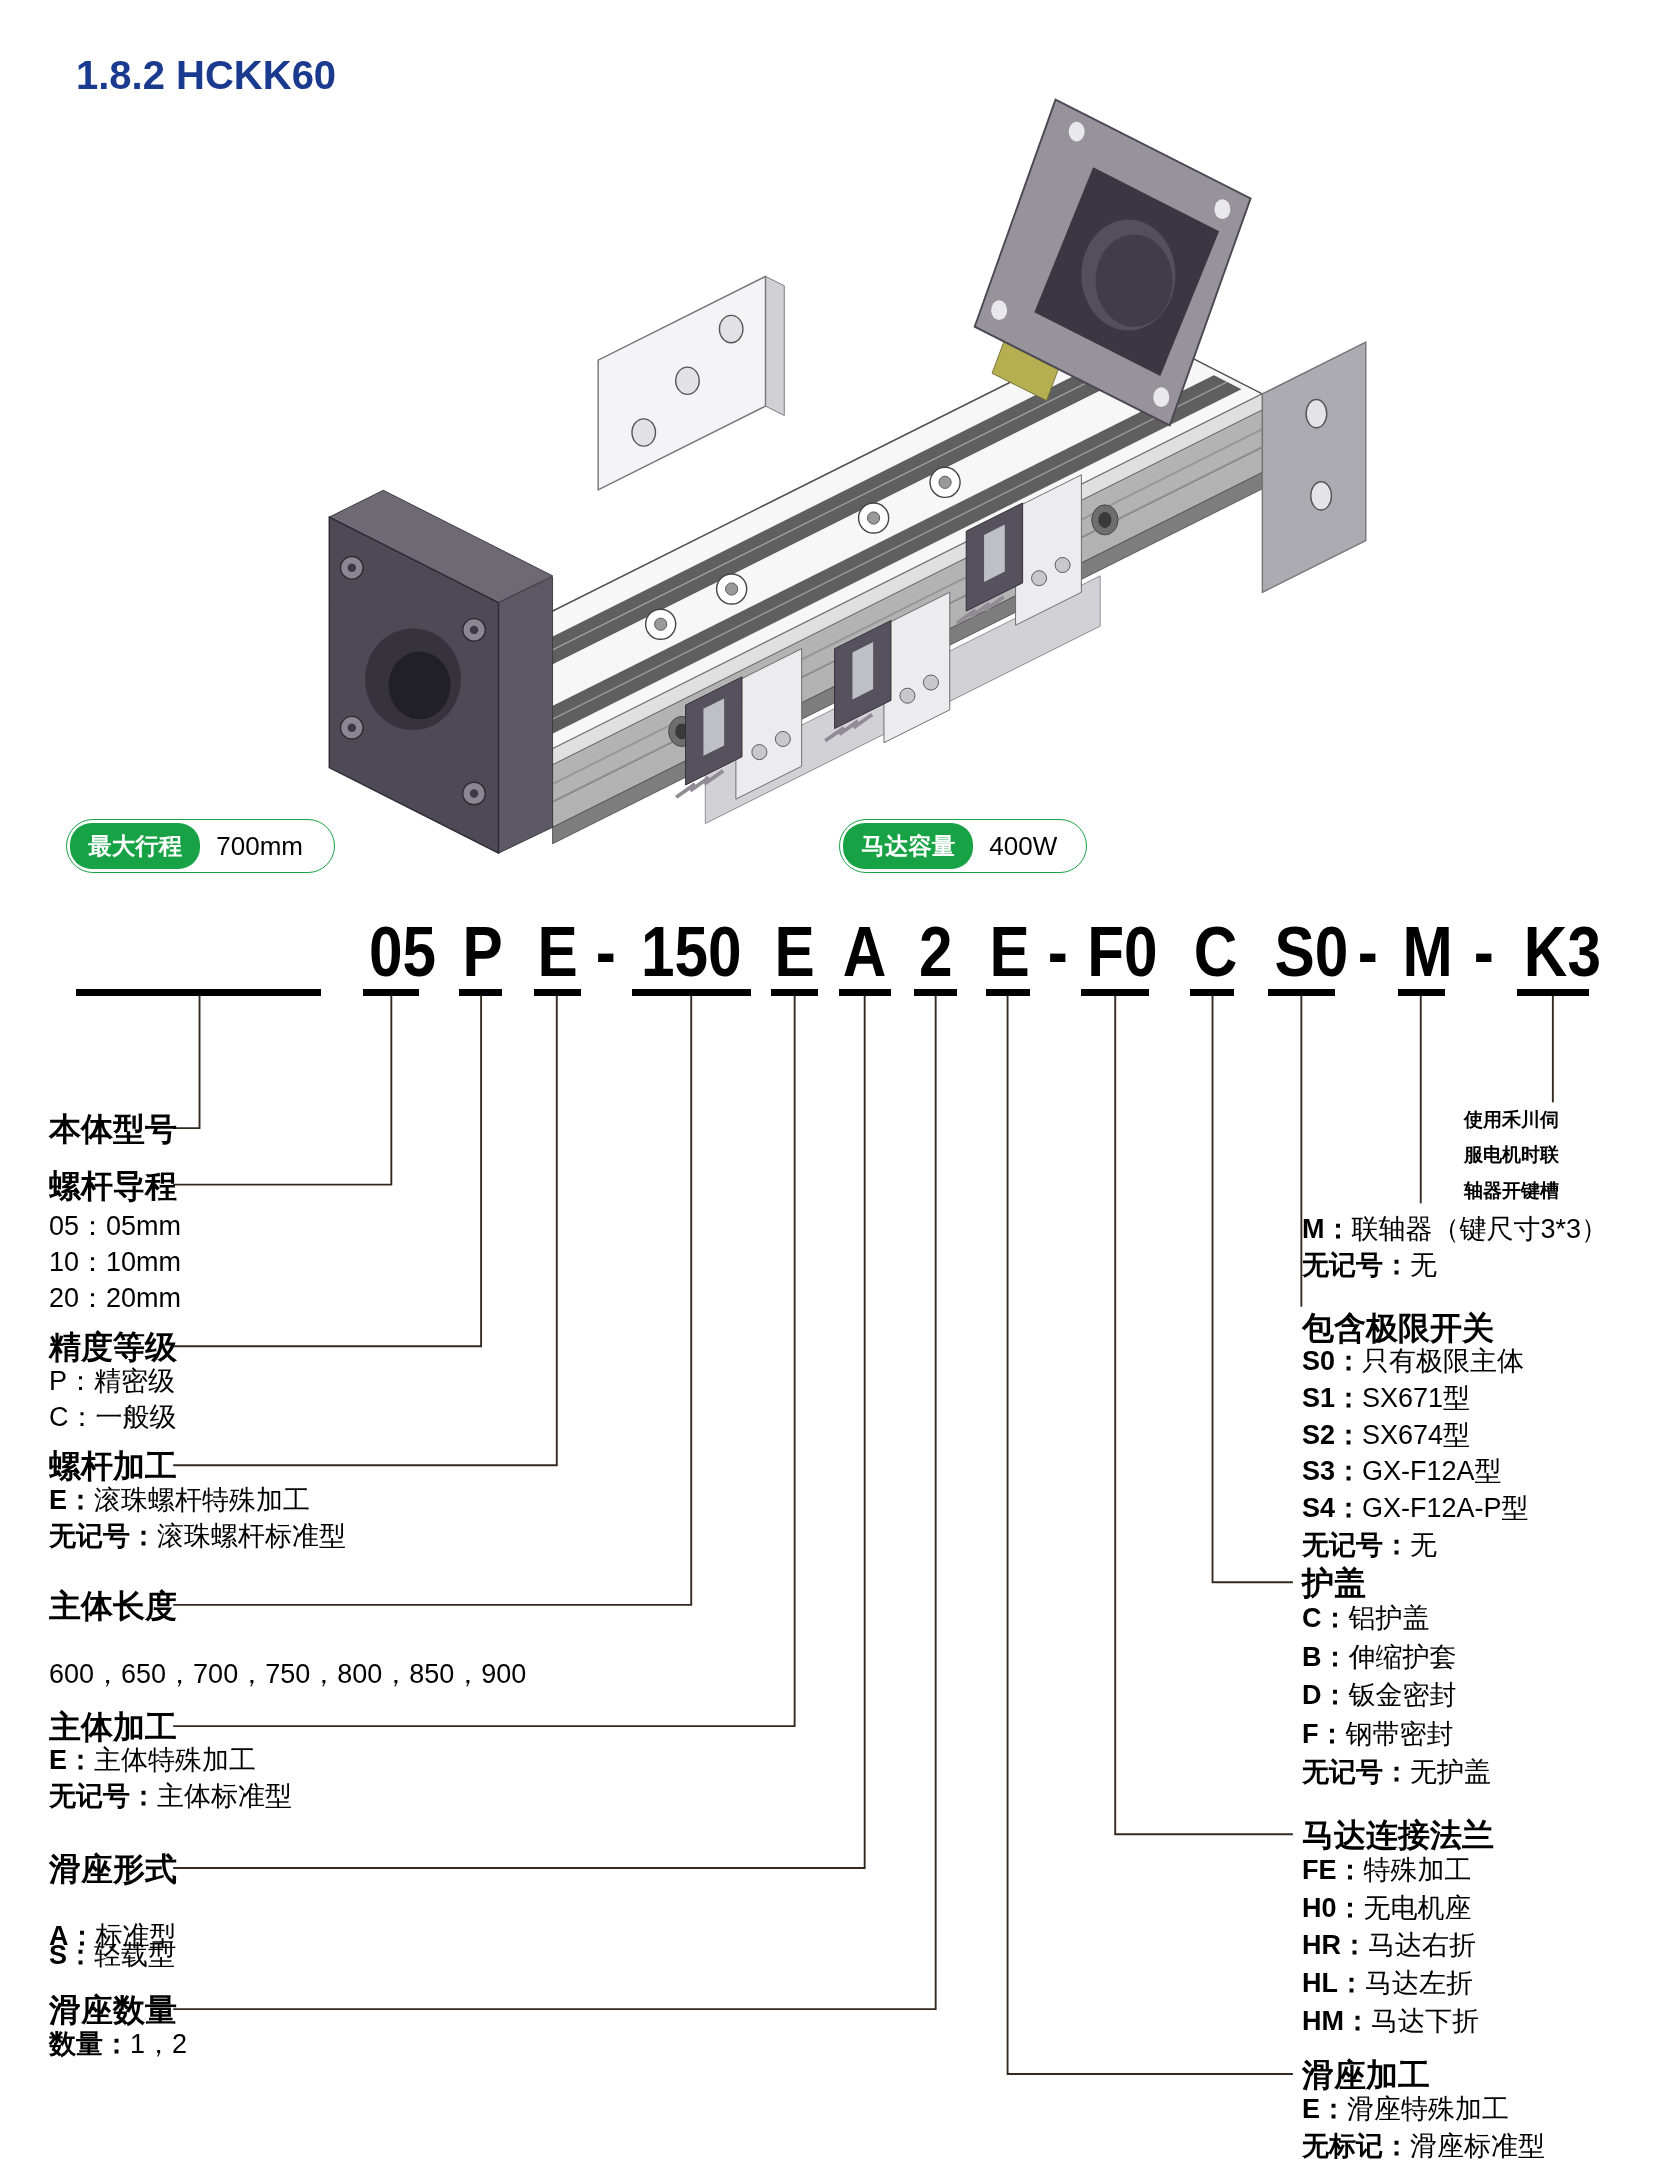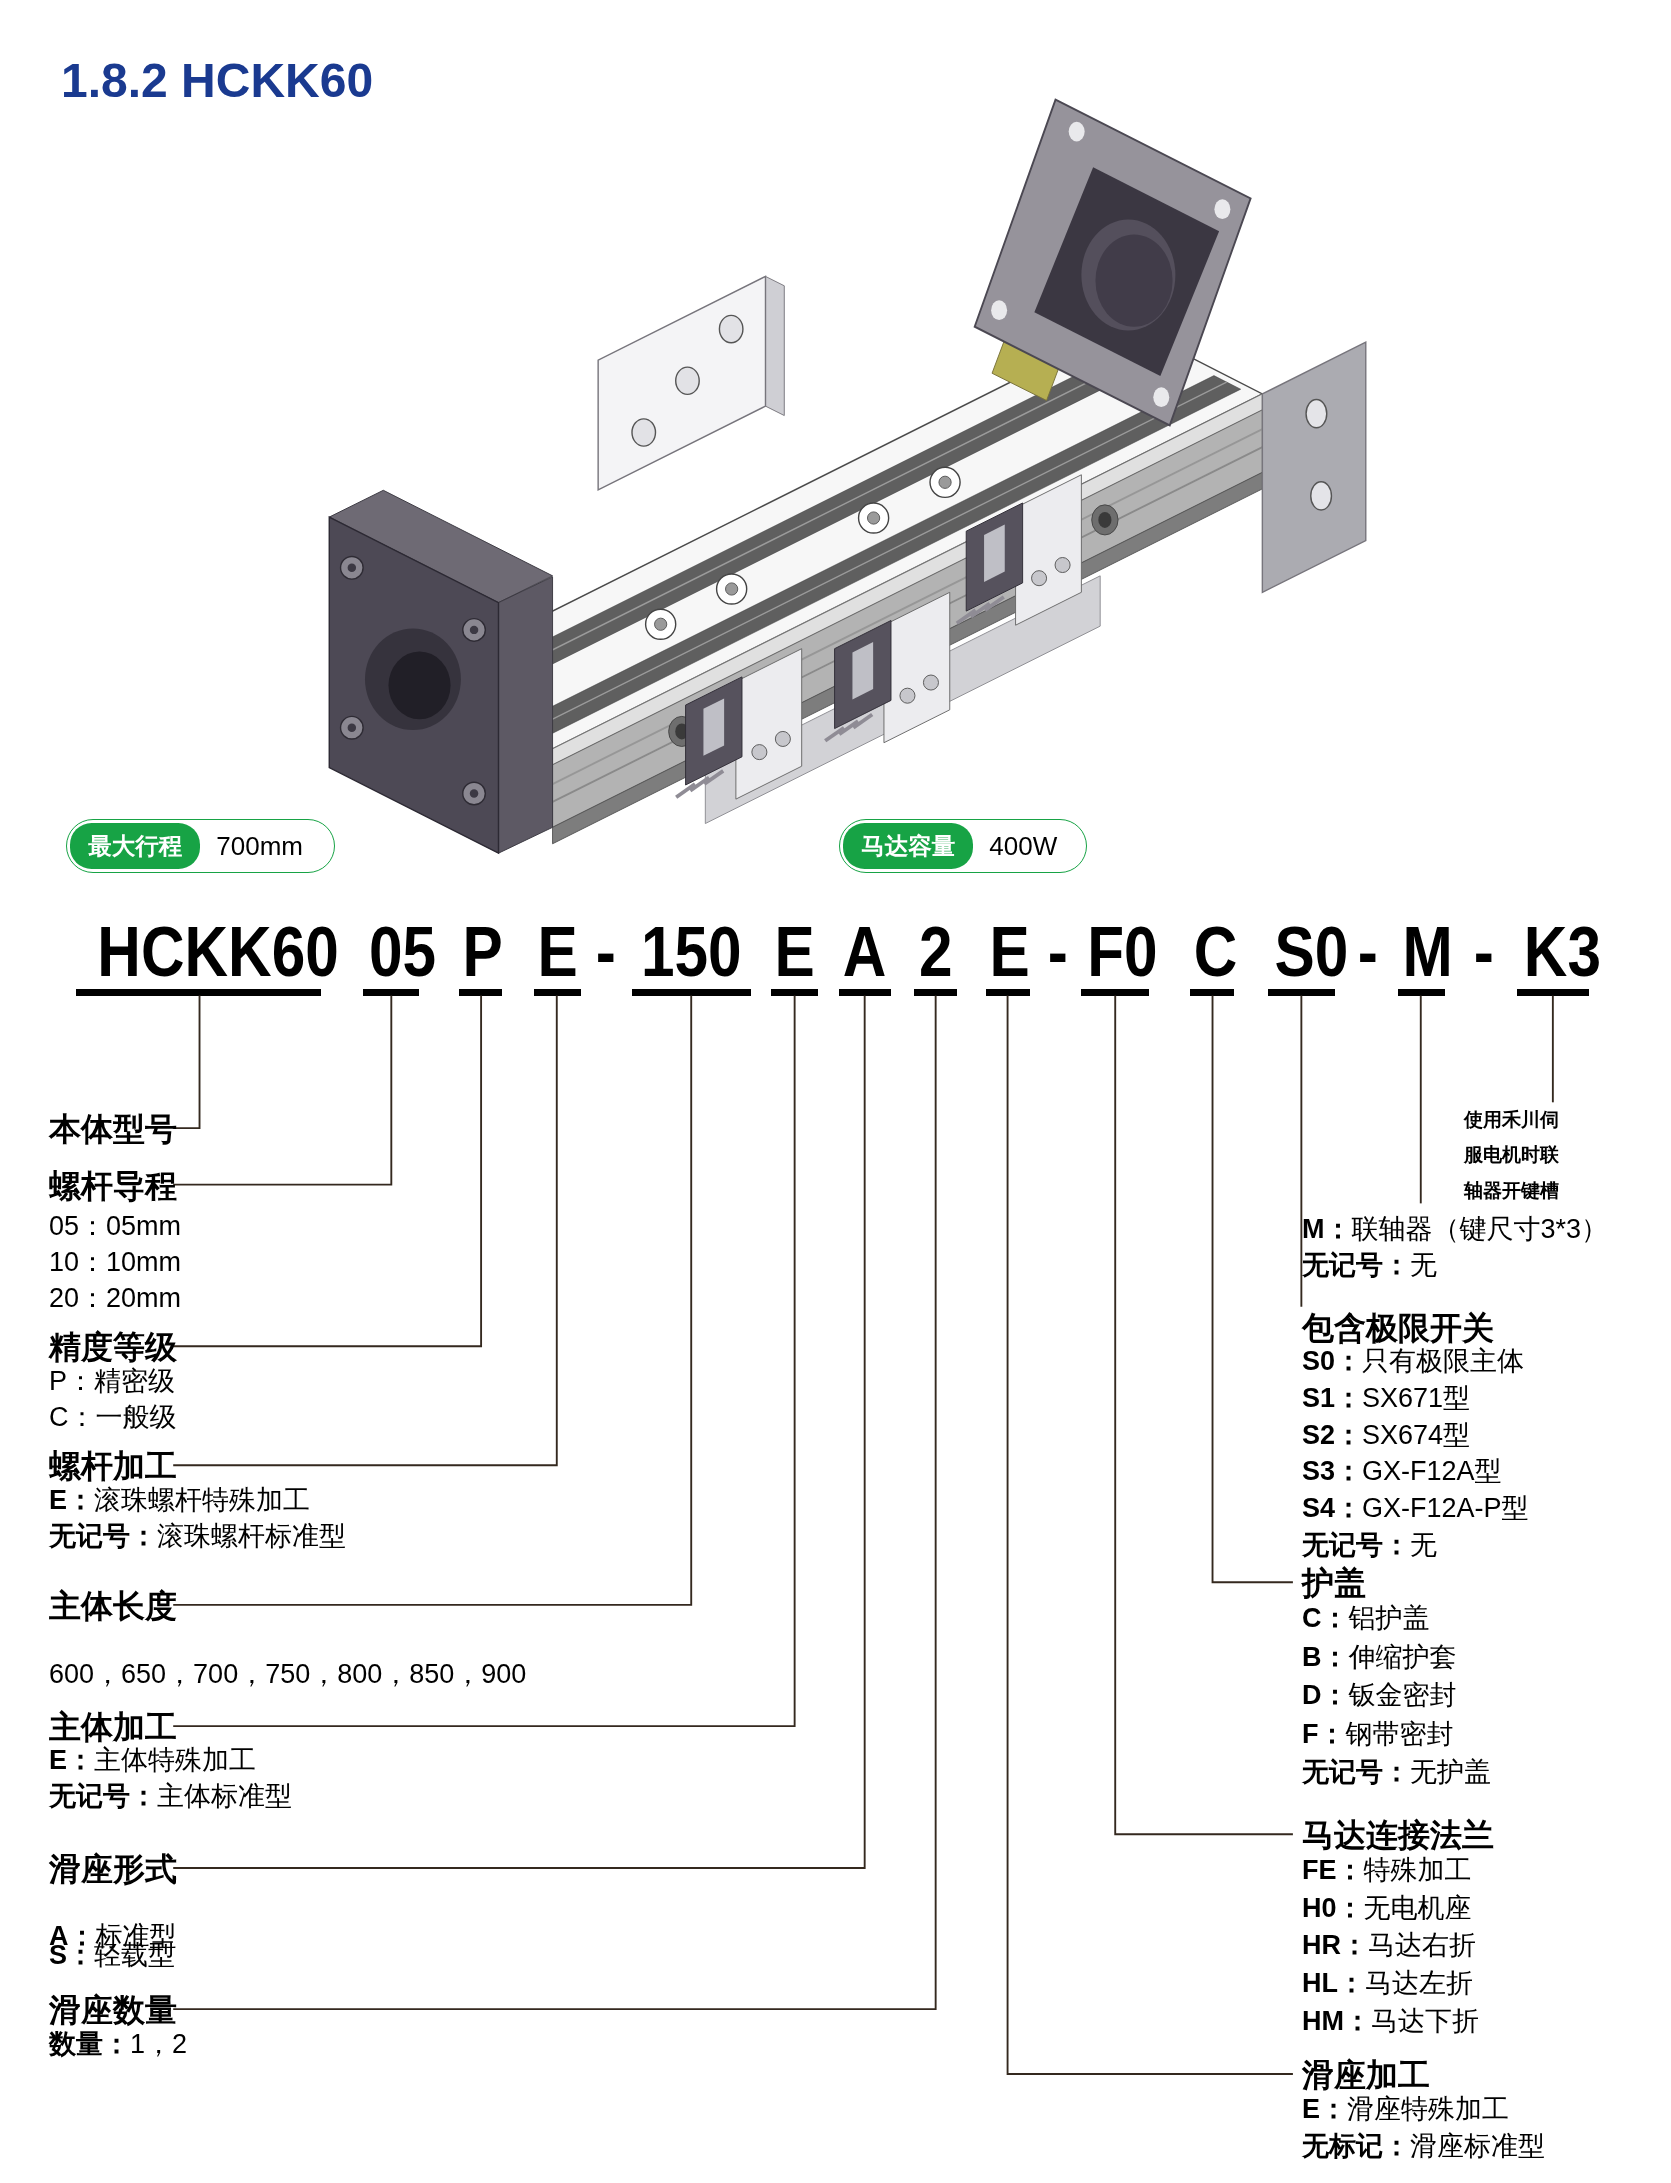--- a/index.html
+++ b/index.html
@@ -1,18 +1,18 @@
 <!DOCTYPE html>
 <html style="font-size:7.5px"><head>
 <meta charset="utf-8">
 <style>
   html,body{margin:0;padding:0;background:#fff;}
   #page{position:relative;width:1672px;height:2183px;background:#ffffff;overflow:hidden;
         font-family:"Liberation Sans",sans-serif;color:#000;}
-  #title{position:absolute;left:61px;top:53px;font-size:48px;font-weight:700;color:#1a3a90;white-space:nowrap;}
+  #title{position:absolute;left:76px;top:53px;font-size:40px;font-weight:700;color:#1a3a90;white-space:nowrap;}
   
   .badge{position:absolute;top:819px;height:54px;border:1.4px solid #17a345;border-radius:29px;
          background:#fff;display:flex;align-items:center;box-sizing:border-box;}
   .badge .tag{background:#17a345;color:#fff;border-radius:21.6px;height:46px;margin-left:3.3px;
               display:flex;align-items:center;justify-content:center;font-weight:700;font-size:23.5px;
               padding:0 18px;white-space:nowrap;}
   .badge .val{font-size:26px;margin-left:16px;white-space:nowrap;}
   
   .seg{position:absolute;top:915px;height:74px;font-size:71px;font-weight:700;line-height:74px;
        text-align:center;white-space:nowrap;}
@@ -138,21 +138,20 @@
 
   <div class="badge" style="left:66px;width:269px;">
     <div class="tag">最大行程</div>
     <div class="val">700mm</div>
   </div>
   <div class="badge" style="left:839px;width:248px;">
     <div class="tag">马达容量</div>
     <div class="val">400W</div>
   </div>
 
-  <div class="seg" style="left:76px;width:245px;"><span>HCKK60</span></div>
   <div class="seg" style="left:363px;width:56px;"><span>05</span></div>
   <div class="seg" style="left:459px;width:43px;"><span>P</span></div>
   <div class="seg" style="left:534px;width:47px;"><span>E</span></div>
   <div class="seg" style="left:591px;width:30px;"><span>-</span></div>
   <div class="seg" style="left:632px;width:119px;"><span>150</span></div>
   <div class="seg" style="left:771px;width:47px;"><span>E</span></div>
   <div class="seg" style="left:839px;width:52px;"><span>A</span></div>
   <div class="seg" style="left:914px;width:43px;"><span>2</span></div>
   <div class="seg" style="left:986px;width:44px;"><span>E</span></div>
   <div class="seg" style="left:1043px;width:30px;"><span>-</span></div>

